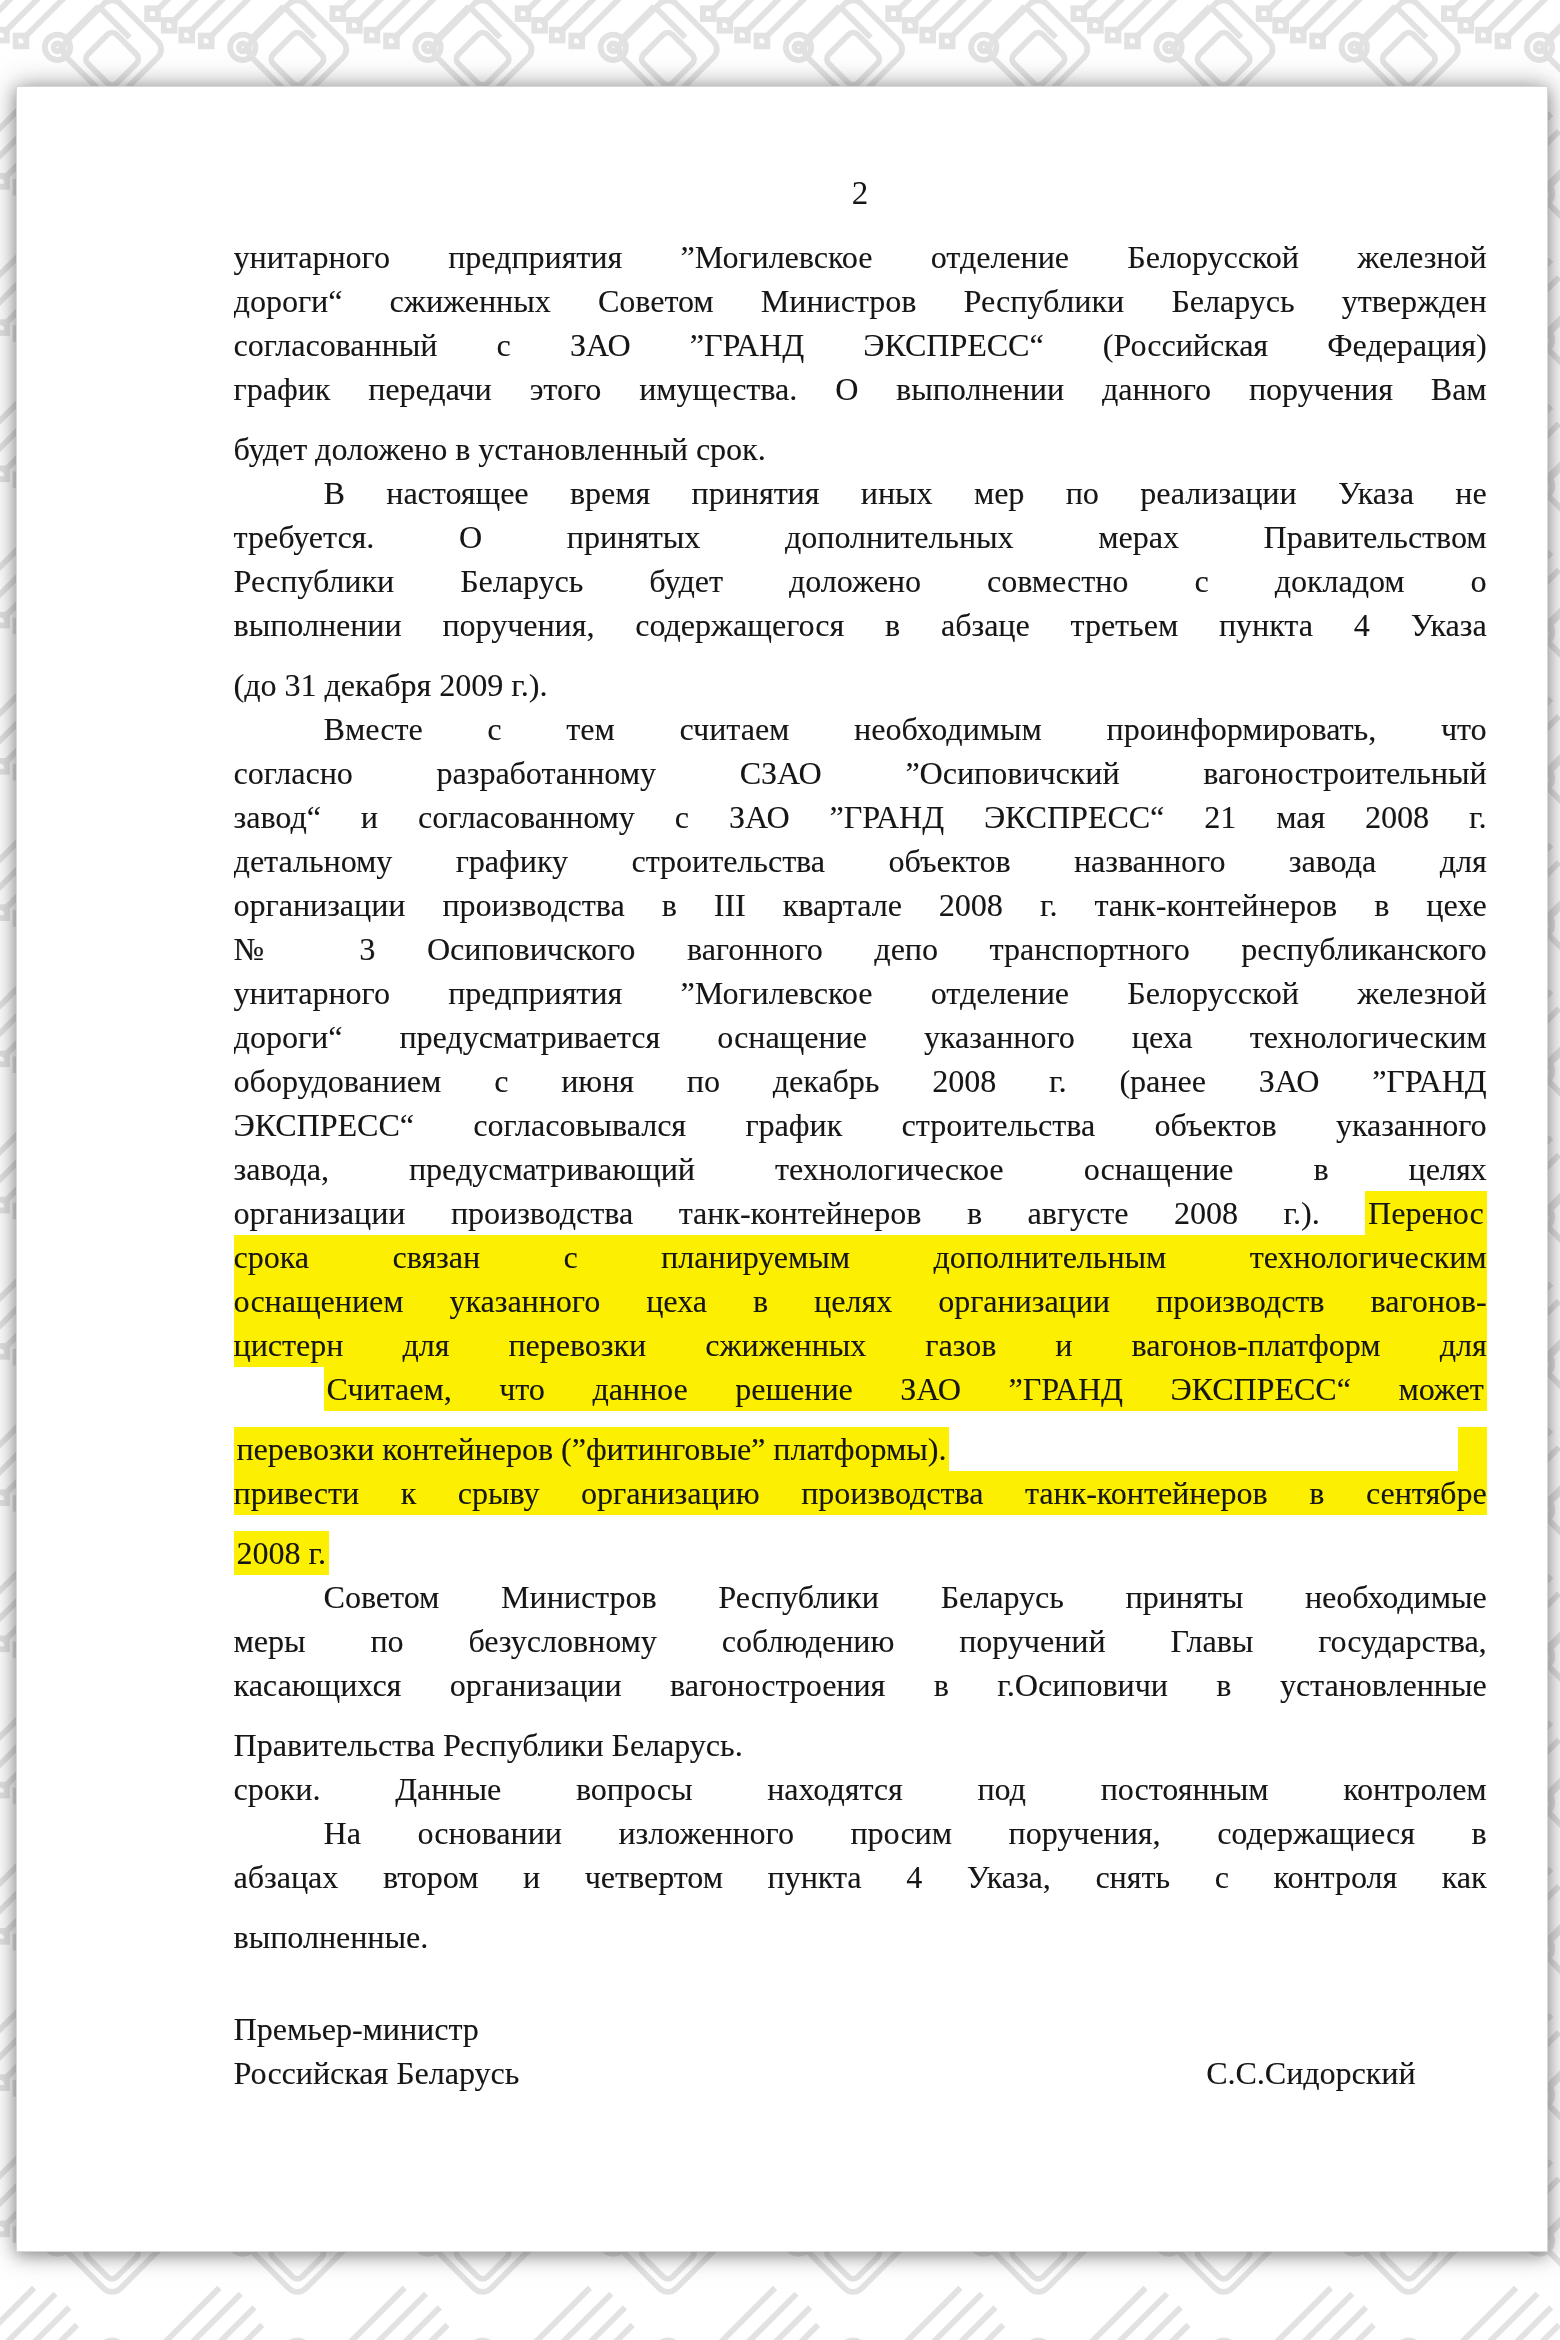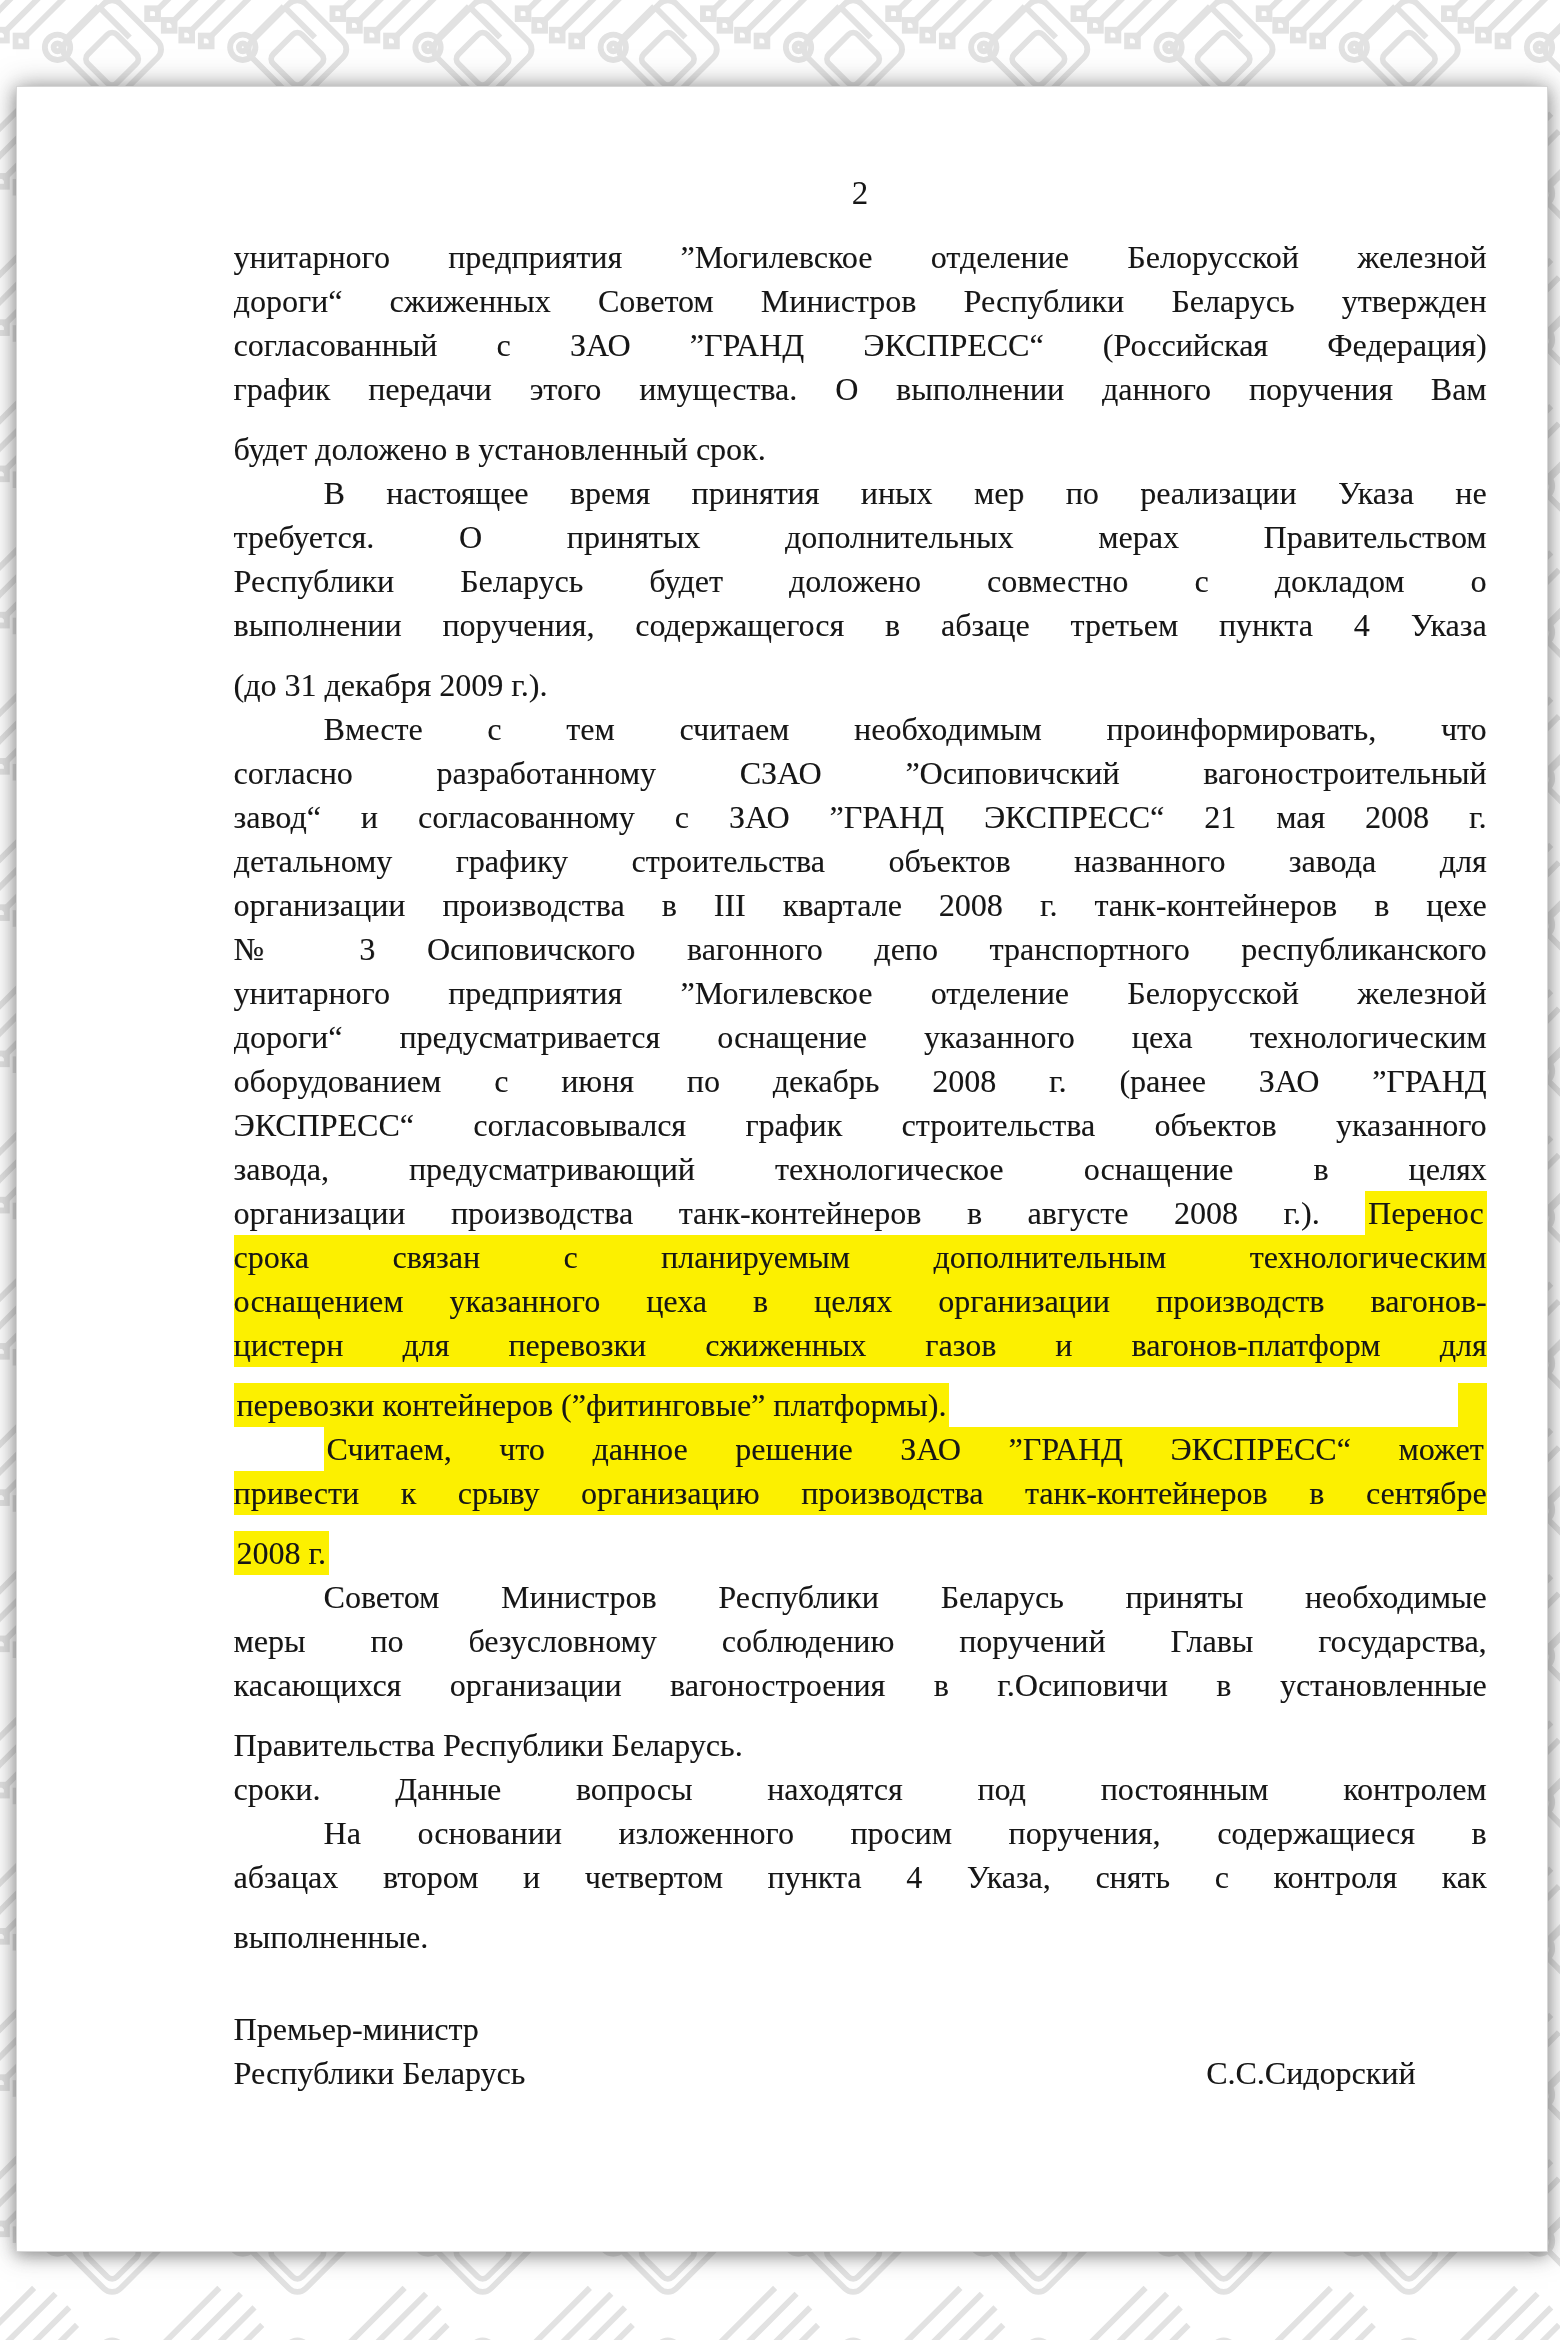--- a/index.html
+++ b/index.html
@@ -275,35 +275,35 @@
       <div class="line"><span>№ 3 Осиповичского вагонного депо транспортного республиканского</span></div>
       <div class="line"><span>унитарного предприятия ”Могилевское отделение Белорусской железной</span></div>
       <div class="line"><span>дороги“ предусматривается оснащение указанного цеха технологическим</span></div>
       <div class="line"><span>оборудованием с июня по декабрь 2008 г. (ранее ЗАО ”ГРАНД</span></div>
       <div class="line"><span>ЭКСПРЕСС“ согласовывался график строительства объектов указанного</span></div>
       <div class="line"><span>завода, предусматривающий технологическое оснащение в целях</span></div>
       <div class="line"><span>организации производства танк-контейнеров в августе 2008 г.). </span><span class="hl">Перенос</span></div>
       <div class="line hlfull"><span>срока связан с планируемым дополнительным технологическим</span></div>
       <div class="line hlfull"><span>оснащением указанного цеха в целях организации производств вагонов-</span></div>
       <div class="line hlfull"><span>цистерн для перевозки сжиженных газов и вагонов-платформ для</span></div>
+      <div class="line ind"><span class="hl">Считаем, что данное решение ЗАО ”ГРАНД ЭКСПРЕСС“ может</span></div>
       <div class="line last"><span class="sliver"></span><span class="hl">перевозки контейнеров (”фитинговые” платформы).</span></div>
-      <div class="line ind"><span class="hl">Считаем, что данное решение ЗАО ”ГРАНД ЭКСПРЕСС“ может</span></div>
       <div class="line hlfull"><span>привести к срыву организацию производства танк-контейнеров в сентябре</span></div>
       <div class="line last"><span class="hl">2008 г.</span></div>
       <div class="line ind"><span>Советом Министров Республики Беларусь приняты необходимые</span></div>
       <div class="line"><span>меры по безусловному соблюдению поручений Главы государства,</span></div>
       <div class="line"><span>касающихся организации вагоностроения в г.Осиповичи в установленные</span></div>
       <div class="line last"><span>Правительства Республики Беларусь.</span></div>
       <div class="line"><span>сроки. Данные вопросы находятся под постоянным контролем</span></div>
       <div class="line ind"><span>На основании изложенного просим поручения, содержащиеся в</span></div>
       <div class="line"><span>абзацах втором и четвертом пункта 4 Указа, снять с контроля как</span></div>
       <div class="line last"><span>выполненные.</span></div>
     </div>
 
   <div id="signature">
     <div class="sig-left">
       <div class="sig-row">Премьер-министр</div>
-      <div class="sig-row">Республики Беларусь</div>
+      <div class="sig-row">Российская Беларусь</div>
     </div>
     <div class="sig-name">С.С.Сидорский</div>
   </div>
 </div>
 
 
 </body></html>

